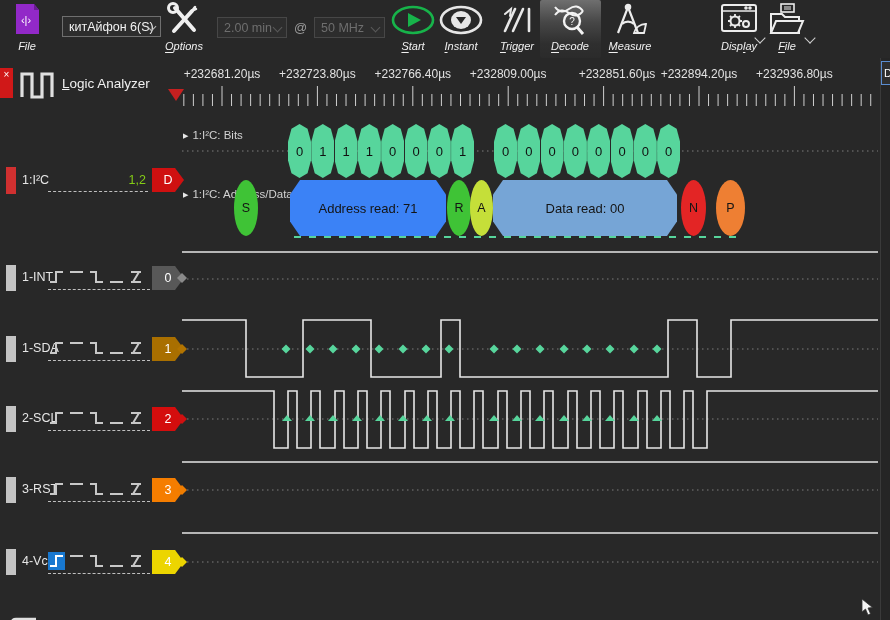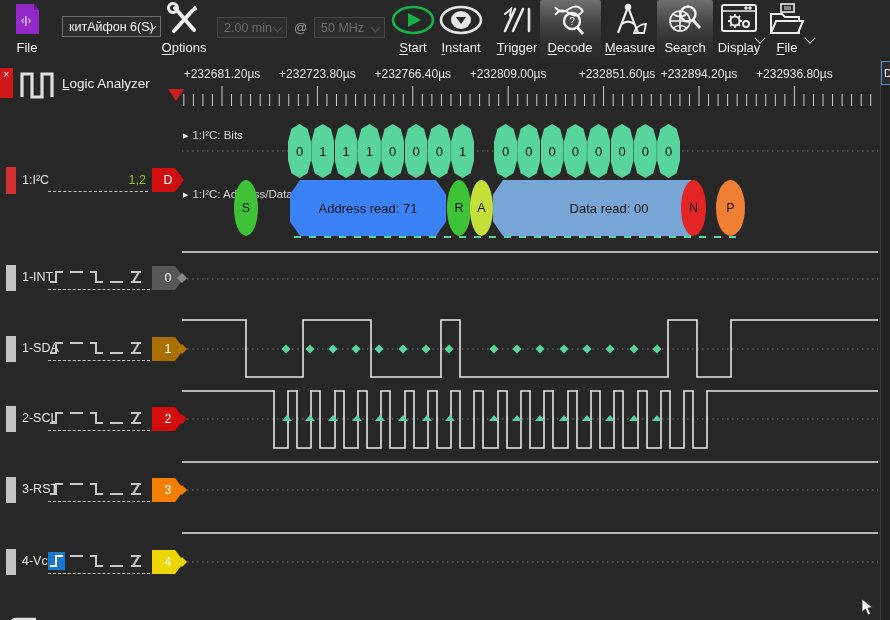--- a/index.html
+++ b/index.html
@@ -2,22 +2,22 @@
 <html><head>
 <meta charset="utf-8">
 <style>
   html,body{margin:0;padding:0;background:#282828;}
   body{width:890px;height:620px;position:relative;overflow:hidden;
        font-family:"Liberation Sans",sans-serif;color:#e8e8e8;
        -webkit-font-smoothing:antialiased;}
   .abs{position:absolute;}
   
   #toolbar{position:absolute;left:0;top:0;width:890px;height:58px;}
-  .tb-label{position:absolute;top:40px;height:15px;font-size:13px;color:#f0f0f0;
-            transform:translateX(-50%);white-space:nowrap;}
+  .tb-label{position:absolute;top:40px;height:15px;font-size:11px;color:#f0f0f0;
+            transform:translateX(-50%);white-space:nowrap;font-style:italic;}
   .tb-label u{text-underline-offset:2px;}
   .combo{position:absolute;background:#2d2d2d;border:1px solid #6f6f6f;height:21px;
          font-size:12.5px;color:#f2f2f2;display:flex;align-items:center;
          padding:0 18px 0 6px;box-sizing:border-box;white-space:nowrap;}
   .combo.disabled{border-color:#474747;color:#6e6e6e;}
   .combo .chev{position:absolute;right:5px;top:6px;width:6px;height:6px;
          border-right:1.5px solid #bbb;border-bottom:1.5px solid #bbb;
          transform:rotate(45deg);}
   .combo.disabled .chev{border-color:#5a5a5a;}
   .raised{position:absolute;top:0;height:58px;border-radius:2px;
@@ -140,31 +140,20 @@
       <g stroke="#ececec" fill="none" stroke-width="2.2">
         <path d="M10 30 L20 4 L30 30"></path>
         <path d="M14 21 A 9 9 0 0 1 26 21"></path>
         <path d="M26 30 a12 12 0 0 1 12 -9 l-2 9 z" stroke-width="1.8"></path>
         <circle cx="20" cy="4" r="2.2" fill="#ececec"></circle>
       </g>
     </svg>
   </div>
   <div class="tb-label" style="left:630px;"><u>M</u>easure</div>
 
-  <div class="raised" style="left:657px;width:56px;">
-    <svg width="44" height="36" viewBox="0 0 44 36" style="position:absolute;left:6px;top:1px;">
-      <g stroke="#f2f2f2" fill="none" stroke-width="1.6">
-        <circle cx="17" cy="20" r="10"></circle>
-        <path d="M7 20 H27 M17 10 V30 M10 13 q7 5 14 0 M10 27 q7 -5 14 0"></path>
-        <circle cx="25" cy="13" r="7.5" stroke-width="2.4"></circle>
-        <path d="M30 19 L37 27" stroke-width="3"></path>
-      </g>
-    </svg>
-    <div class="tb-label" style="left:28px;">Sea<u>r</u>ch</div>
-  </div>
 
   <div class="abs" style="left:719px;top:3px;">
     <svg width="40" height="33" viewBox="0 0 40 33">
       <g stroke="#ececec" fill="none" stroke-width="2">
         <rect x="3" y="2" width="34" height="26" rx="2"></rect>
         <path d="M3 8 H37" stroke-width="1.6"></path>
         <circle cx="27" cy="5" r="0.8" fill="#ececec"></circle>
           <circle cx="31" cy="5" r="0.8" fill="#ececec"></circle>
         <circle cx="16" cy="18" r="4.5"></circle>
         <path d="M16 11 v3 M16 22 v3 M9 18 h3 M20 18 h3 M11 13 l2 2 M19 21 l2 2 M21 13 l-2 2 M13 21 l-2 2" stroke-width="1.8"></path>
@@ -554,21 +543,21 @@
     <div class="bit" style="left:587.2px;top:124px;background:#57d59c;">0</div>
     <div class="bit" style="left:610.5px;top:124px;background:#57d59c;">0</div>
     <div class="bit" style="left:633.8px;top:124px;background:#57d59c;">0</div>
     <div class="bit" style="left:657.1px;top:124px;background:#57d59c;">0</div>
   </div>
 <div id="frames">
     <div class="frame ellipse" style="left:234px;width:24px;background:#3fc336;">S</div>
     <div class="frame box" style="left:290px;width:156px;background:#3b82f6;">Address read: 71</div>
     <div class="frame ellipse" style="left:447px;width:24px;background:#3fc336;">R</div>
     <div class="frame ellipse" style="left:470px;width:23px;background:#c5df39;">A</div>
-    <div class="frame box" style="left:493px;width:184px;background:#76a5d6;padding-left:24px;">Data read: 00</div>
+    <div class="frame box" style="left:493px;width:184px;background:#76a5d6;">Data read: 00</div>
     <div class="frame ellipse" style="left:681px;width:25px;background:#e32525;">N</div>
     <div class="frame ellipse" style="left:716px;width:29px;background:#ee7f33;">P</div>
   </div>
 
 <div id="right-strip"></div>
 <div id="cut-item">
   <span>D</span>
 
 </div>
 

